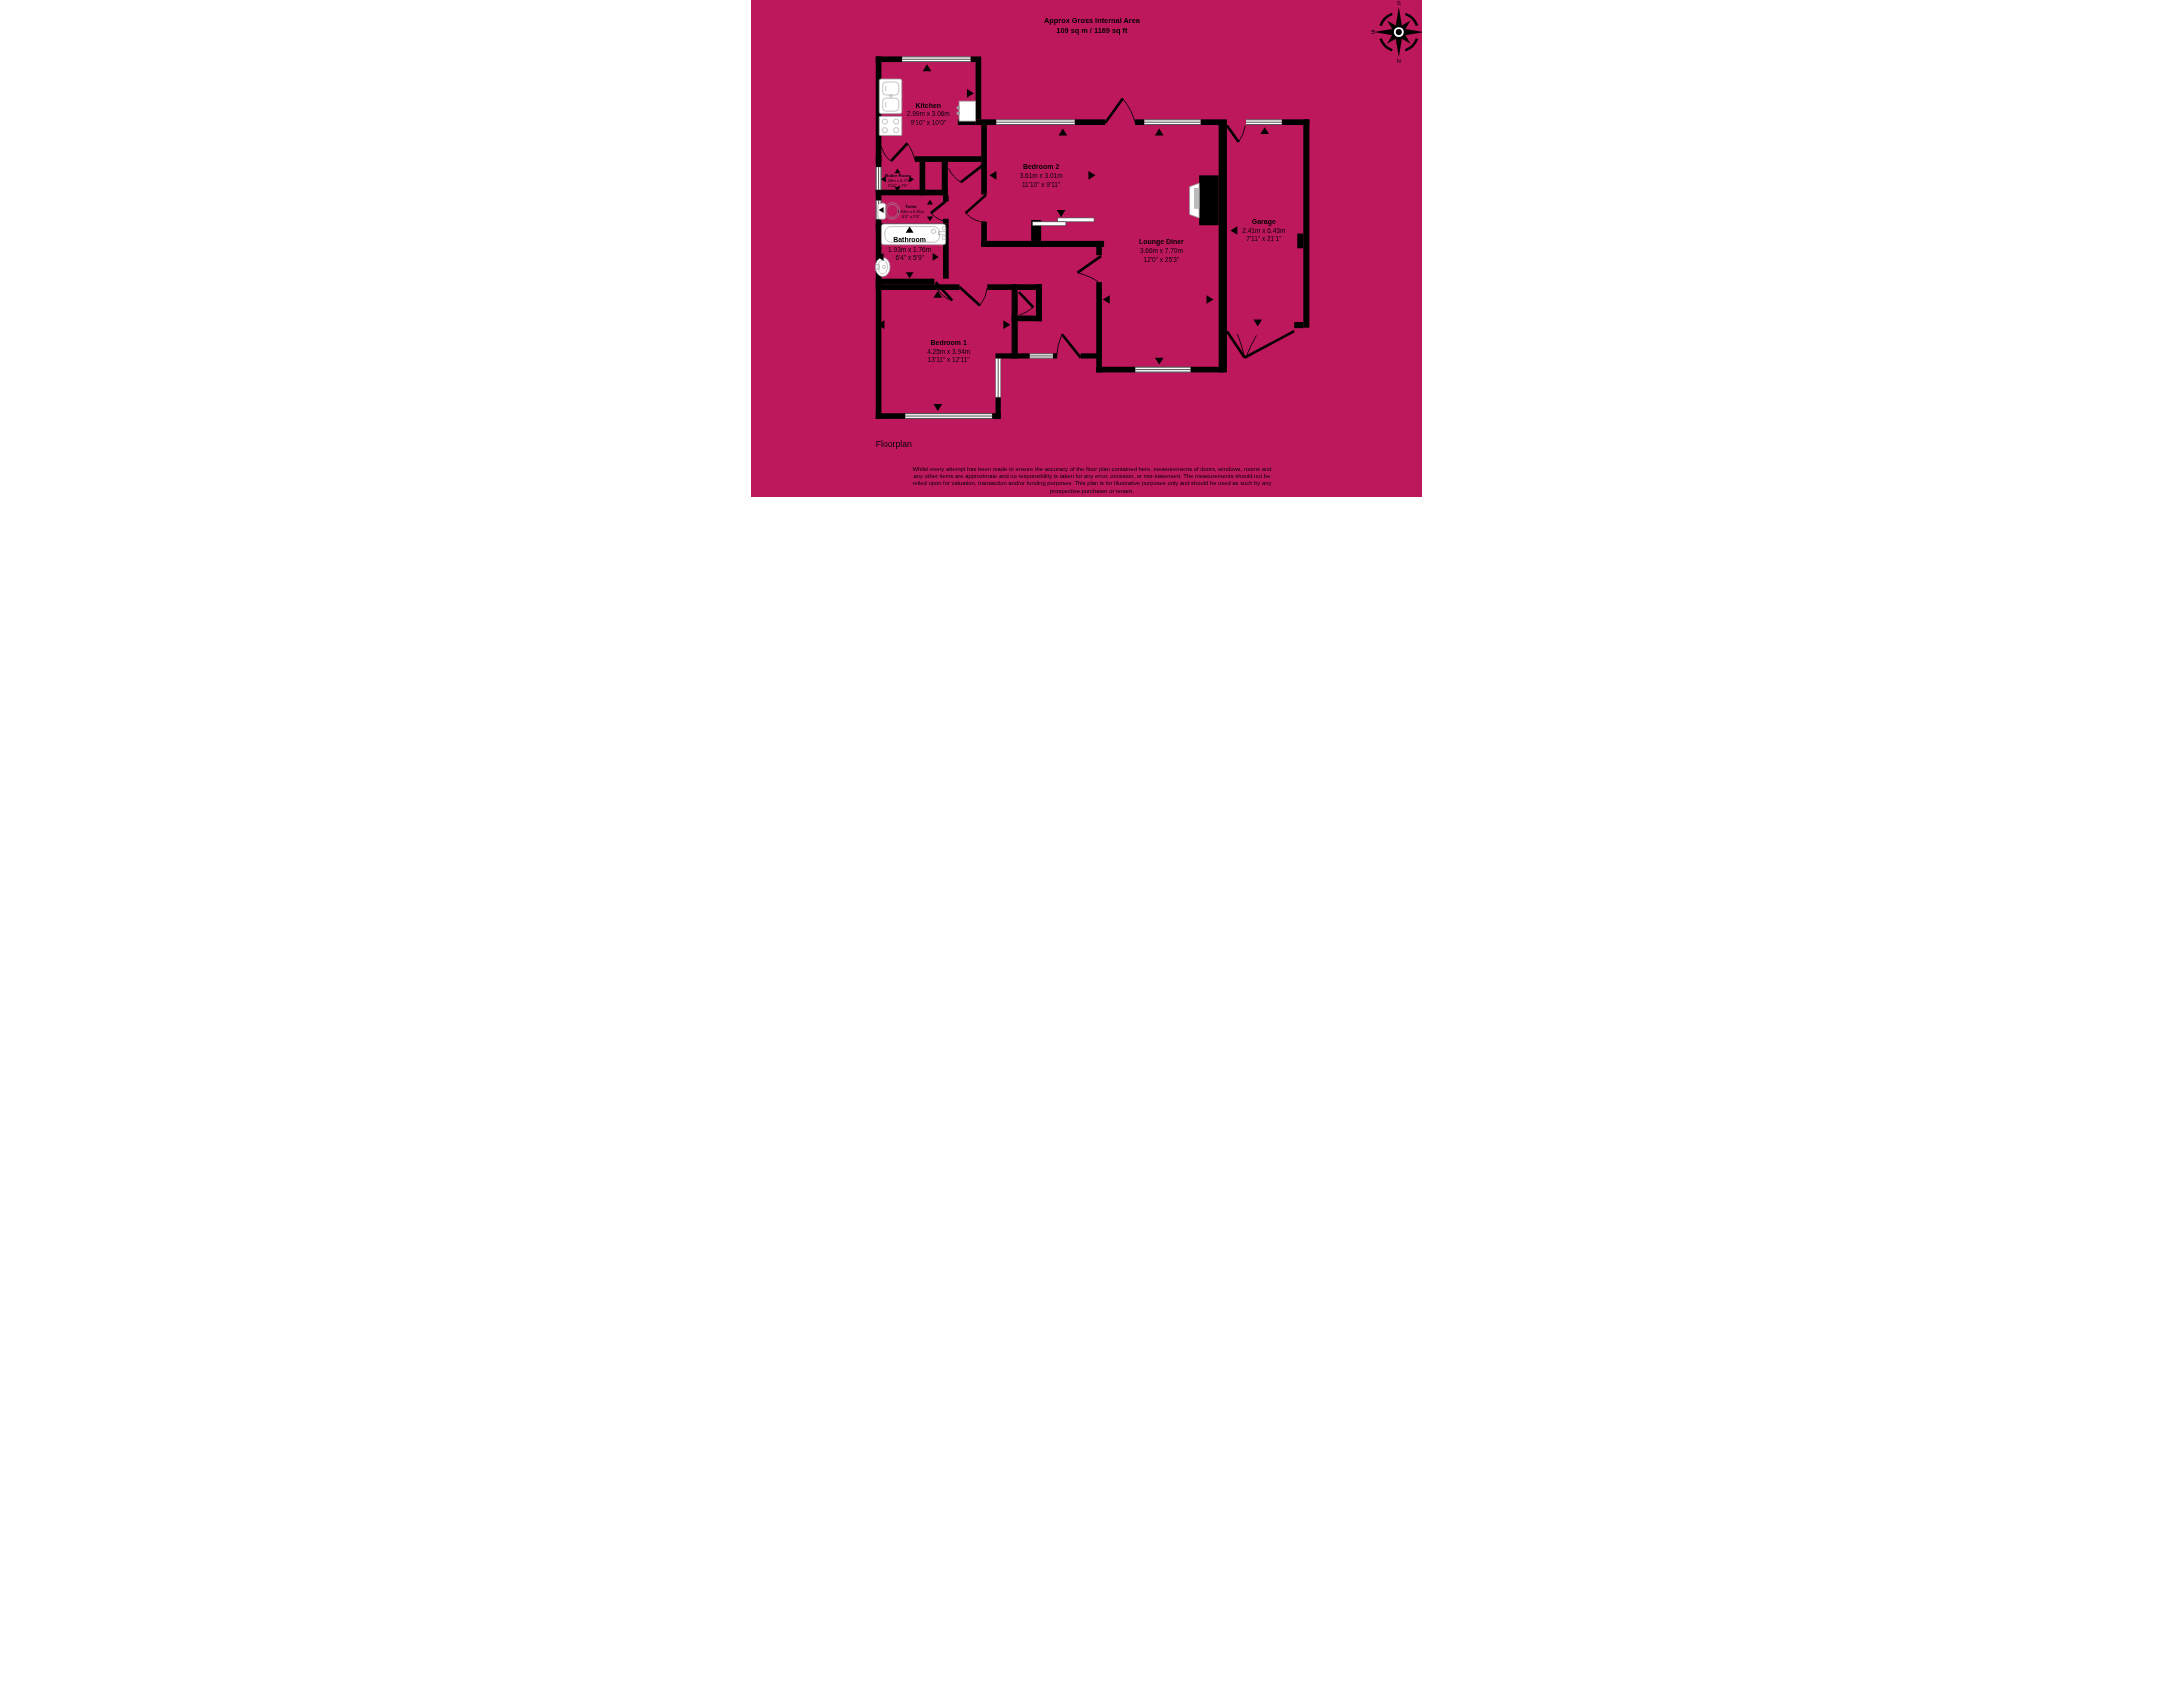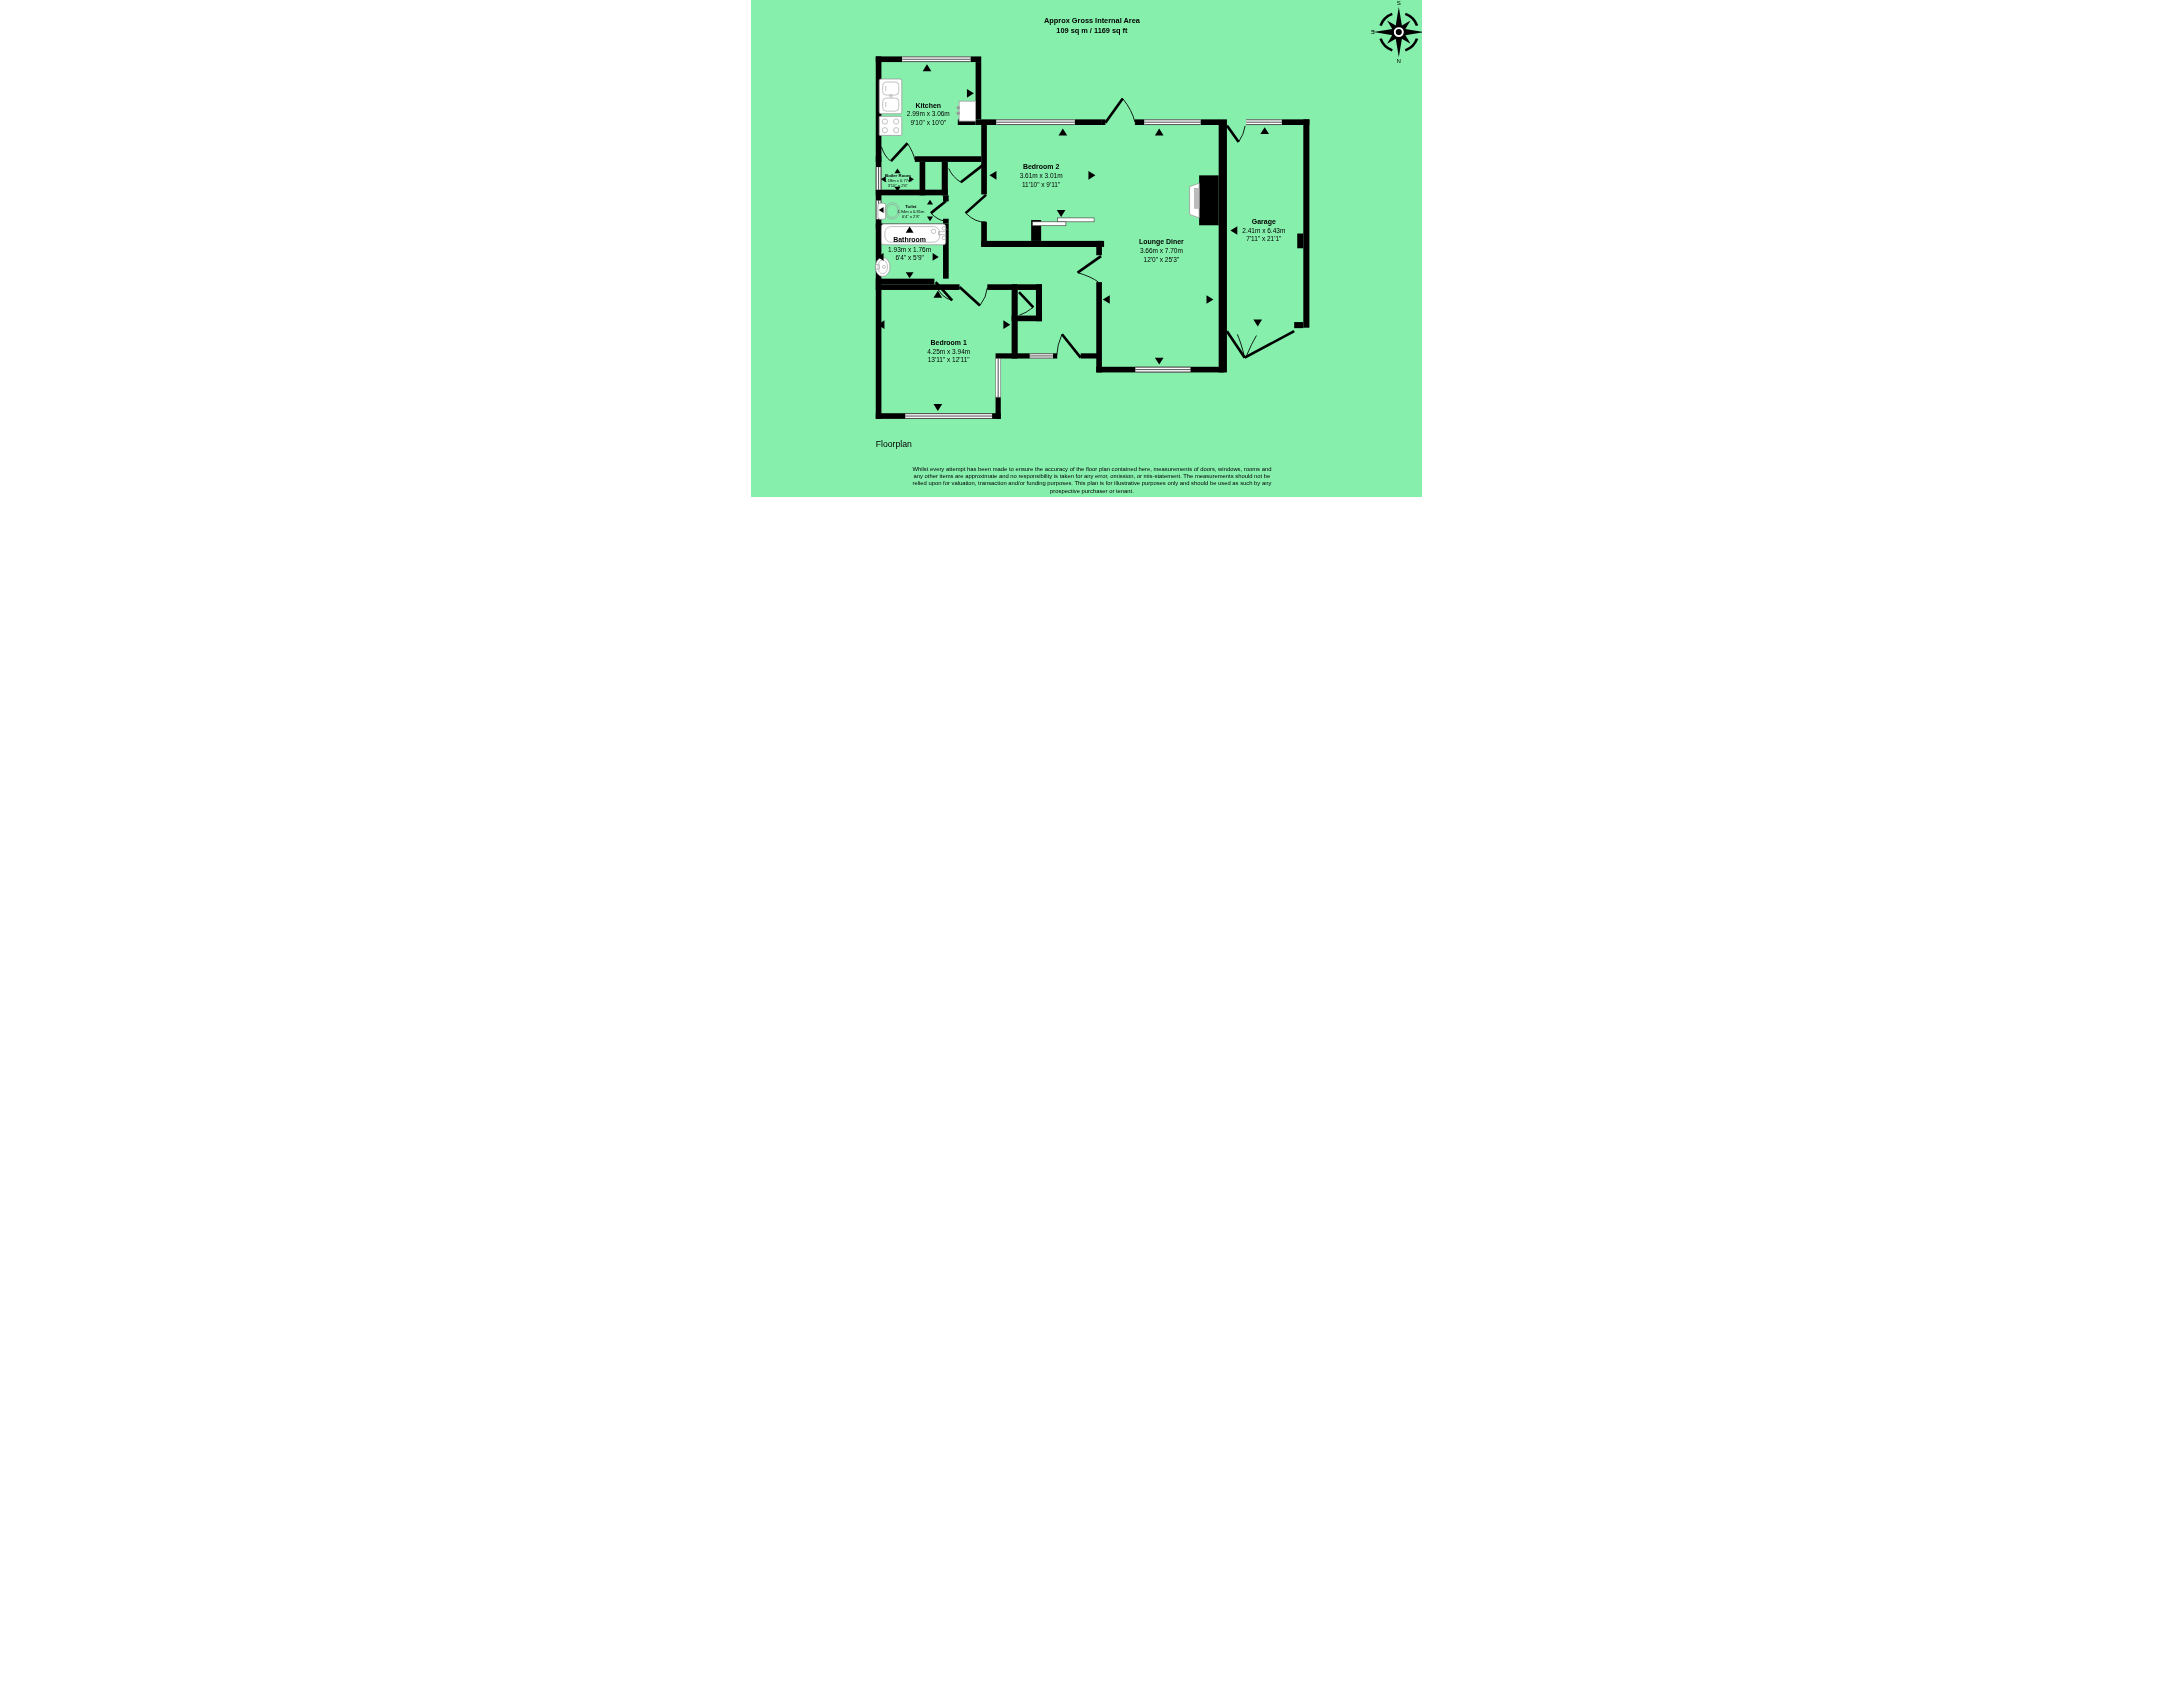--- a/index.html
+++ b/index.html
@@ -1,16 +1,16 @@
 <!DOCTYPE html>
 <html style="font-size:7px"><head>
 <meta charset="utf-8">
 <style>
   html,body{margin:0;padding:0;background:#ffffff;}
-  .page{position:relative;width:671px;height:497px;background:#86efac;margin:0 auto;
+  .page{position:relative;width:671px;height:497px;background:#be185d;margin:0 auto;
         font-family:"Liberation Sans", sans-serif;}
   svg{position:absolute;left:0;top:0;}
   svg text{fill:#000;}
   .room-title{font-weight:bold;font-size:16px;text-anchor:middle;}
   .room-dim{font-size:15px;text-anchor:middle;}
   .room-title-sm{font-weight:bold;font-size:10px;text-anchor:middle;}
   .room-dim-sm{font-size:9.5px;text-anchor:middle;}
   .main-title{font-weight:bold;font-size:17px;text-anchor:middle;}
   .caption{font-size:20px;}
   .disclaimer{font-size:13.5px;text-anchor:middle;}

